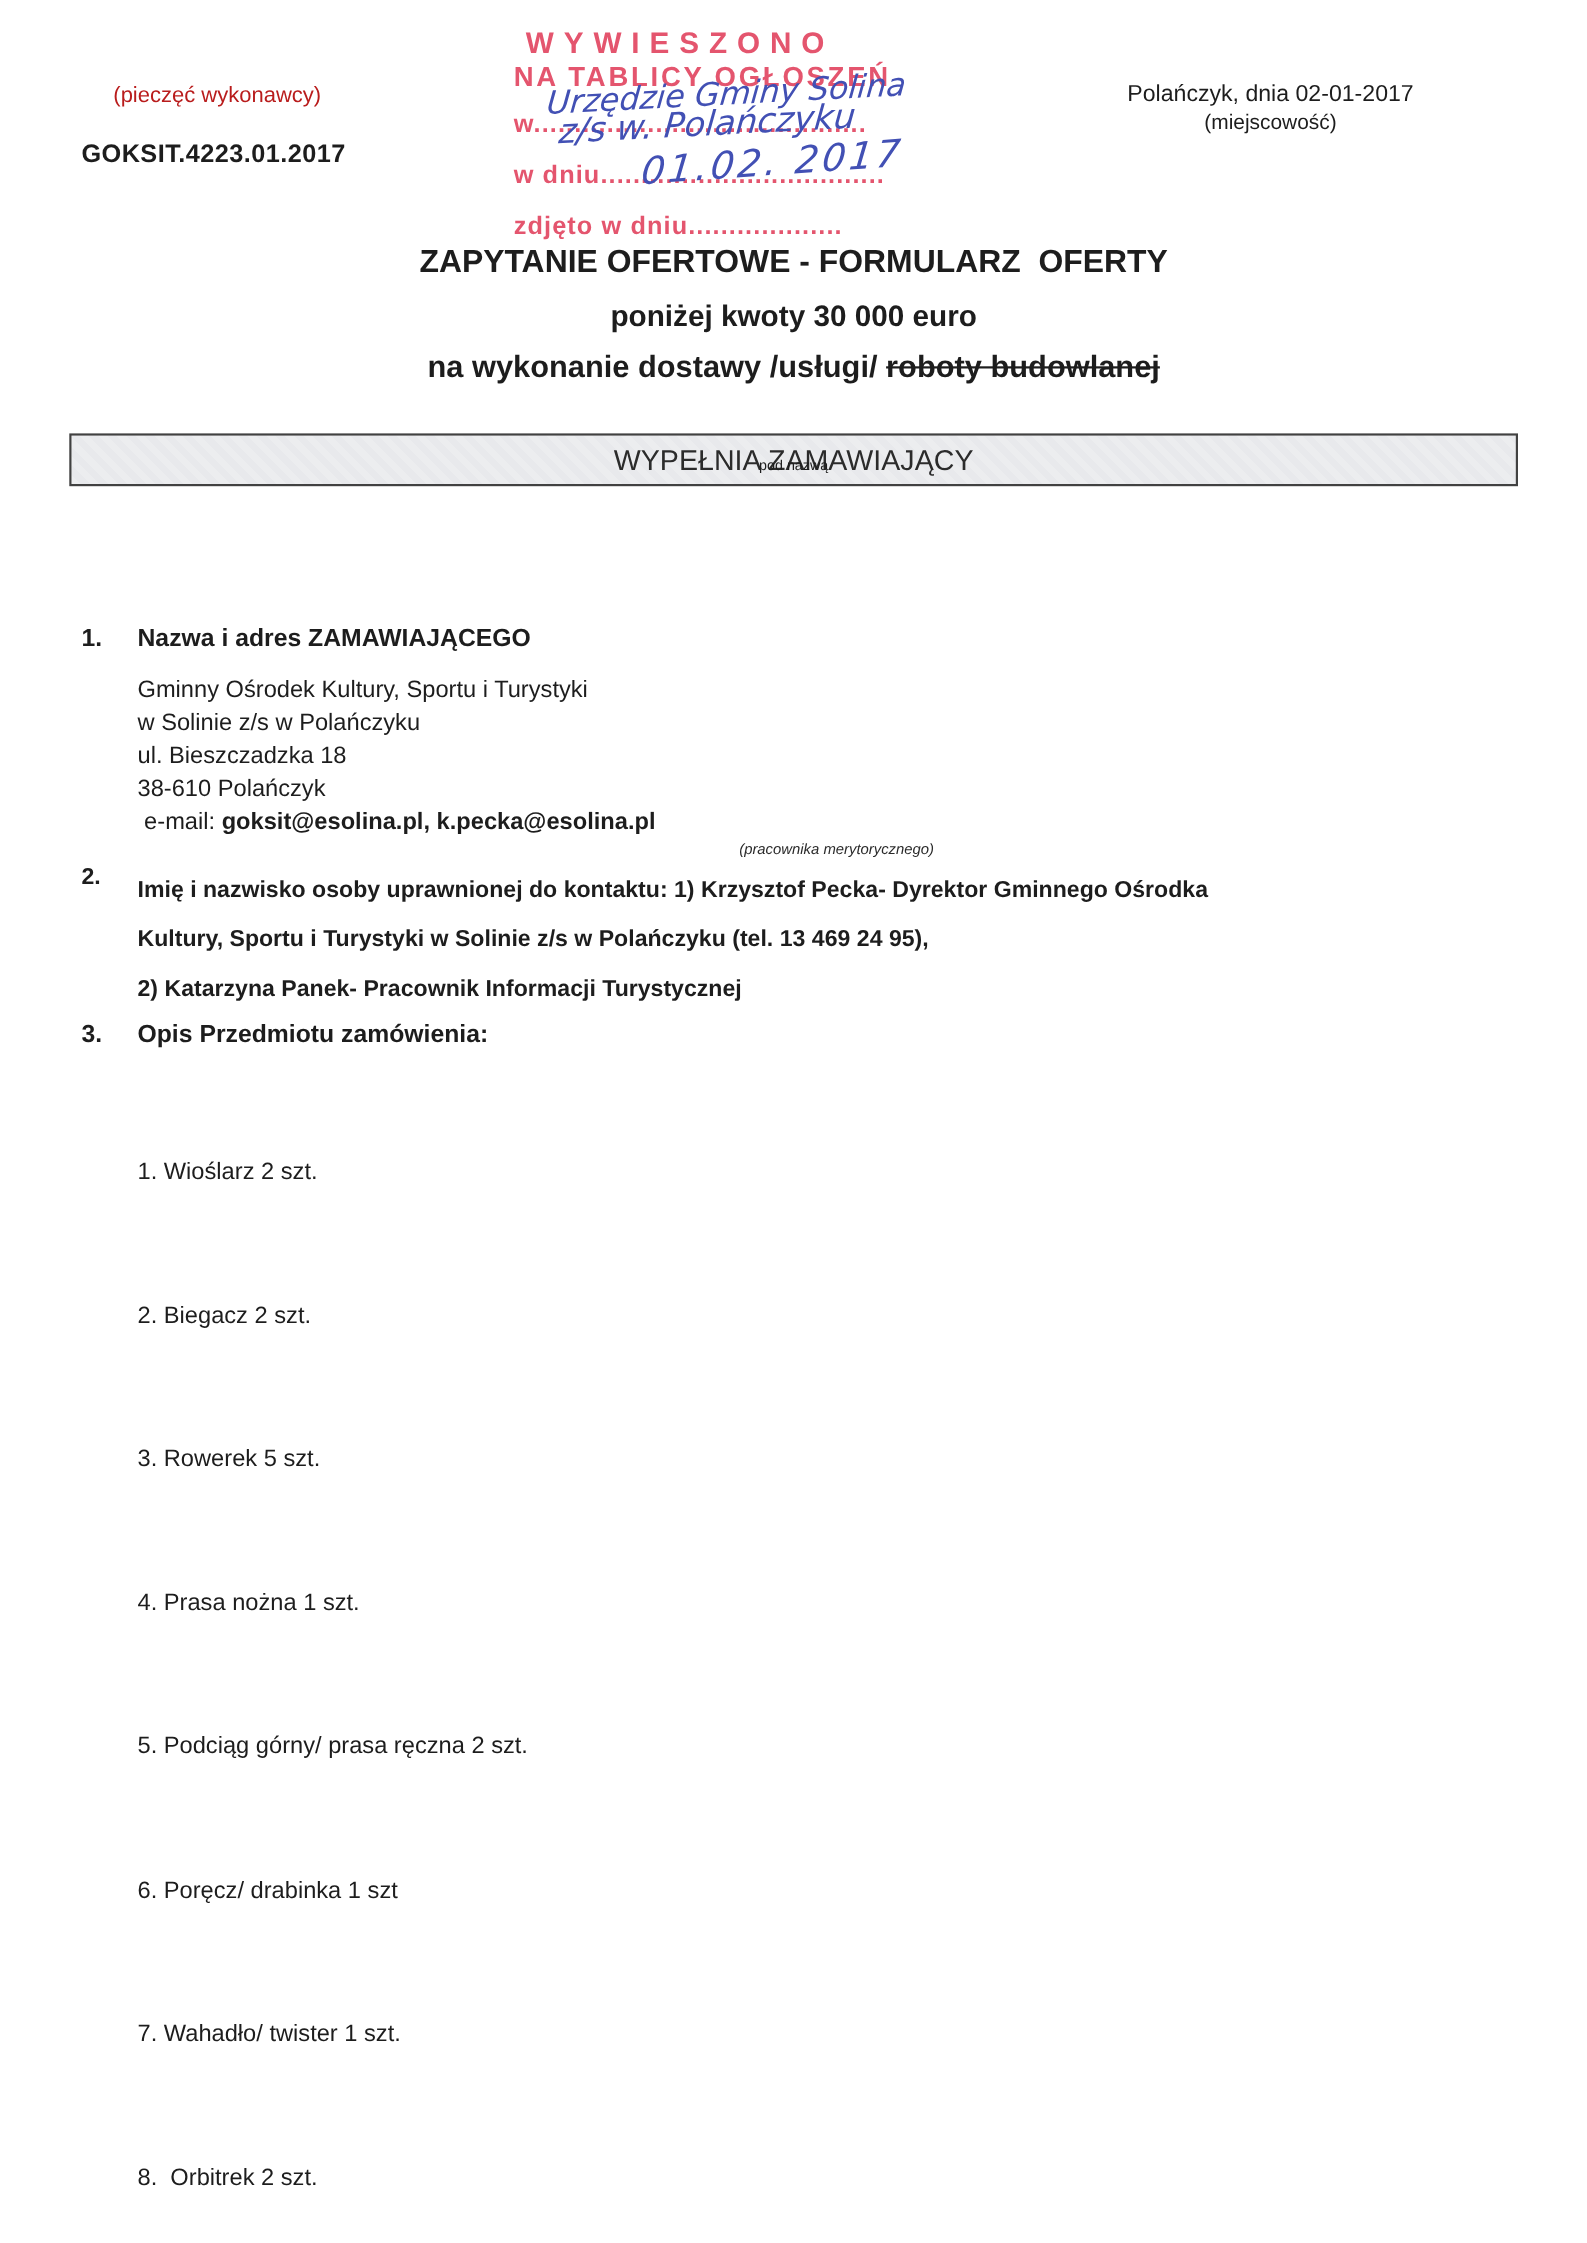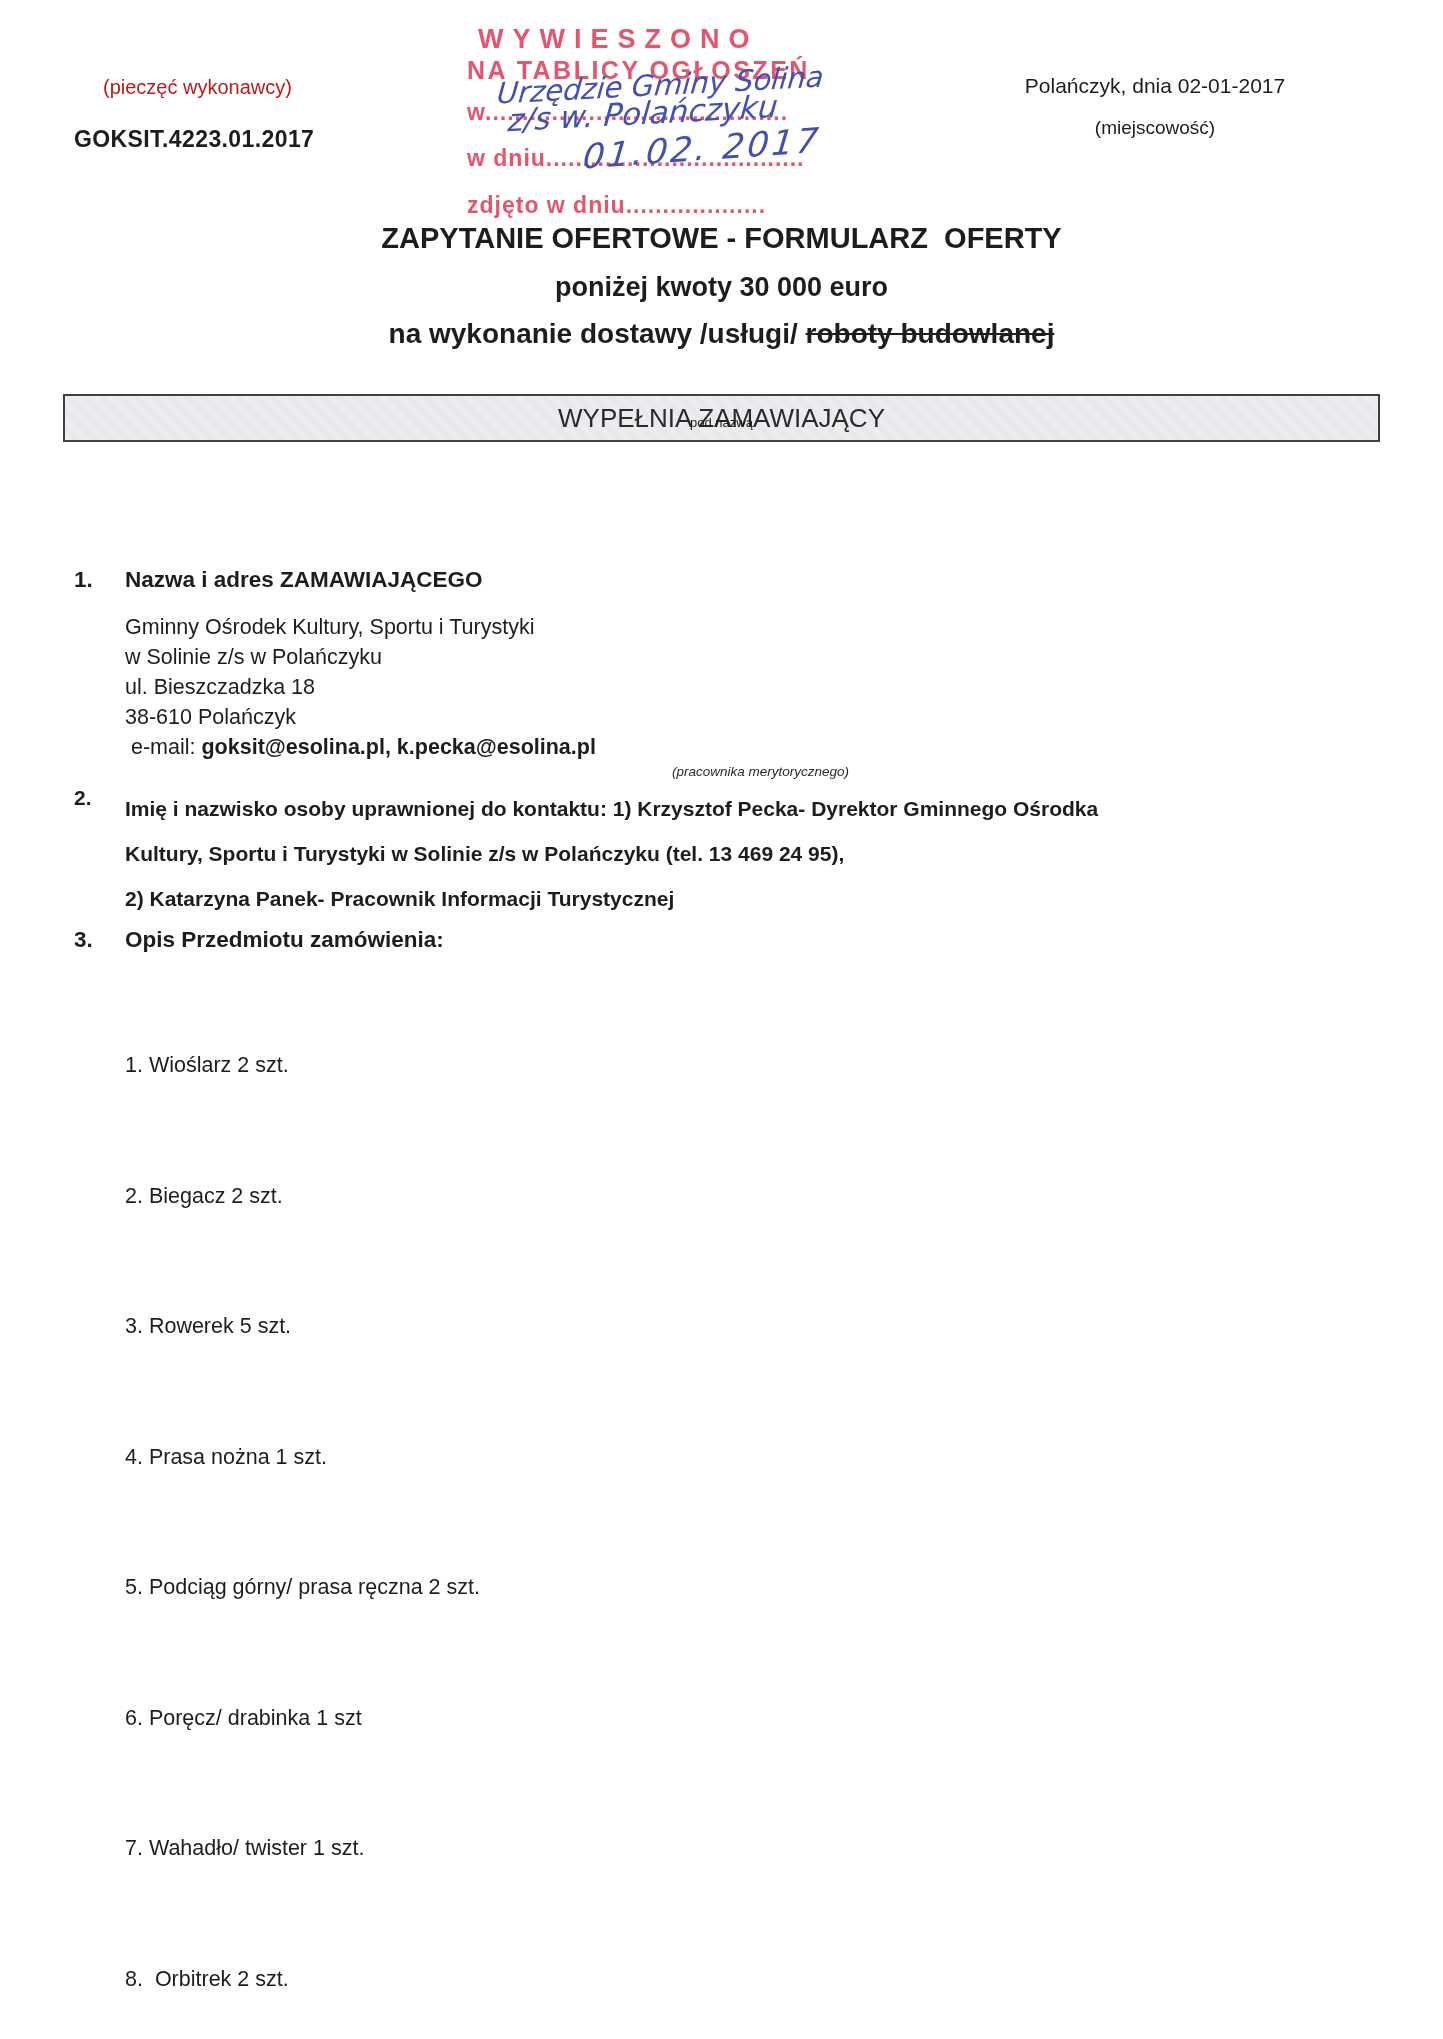--- a/index.html
+++ b/index.html
@@ -11,21 +11,21 @@
     color:#1d1d1d;
     overflow:hidden;
   }
   .abs{position:absolute;}
 
   
   .pieczec{left:103px;top:76px;font-size:20px;color:#b91c1c;}
   .sygnatura{left:74px;top:126px;font-size:23px;font-weight:700;letter-spacing:.4px;}
   .place-block{left:985px;top:74px;width:340px;text-align:center;}
   .place-date{font-size:21px;}
-  .place-label{font-size:19px;margin-top:19px;}
+  .place-label{font-size:19px;margin-top:3px;}
 
   
   .stamp{color:#e4556e;}
   .stamp-l1{left:478px;top:24px;font-size:27px;font-weight:700;letter-spacing:9px;}
   .stamp-l2{left:467px;top:56px;font-size:25px;font-weight:700;letter-spacing:2.5px;}
   .stamp-w{left:467px;top:99px;font-size:23px;font-weight:700;letter-spacing:1px;}
   .stamp-wdniu{left:467px;top:145px;font-size:23px;font-weight:700;letter-spacing:1px;}
   .stamp-zdjeto{left:467px;top:192px;font-size:23px;font-weight:700;letter-spacing:1px;}
 
   

